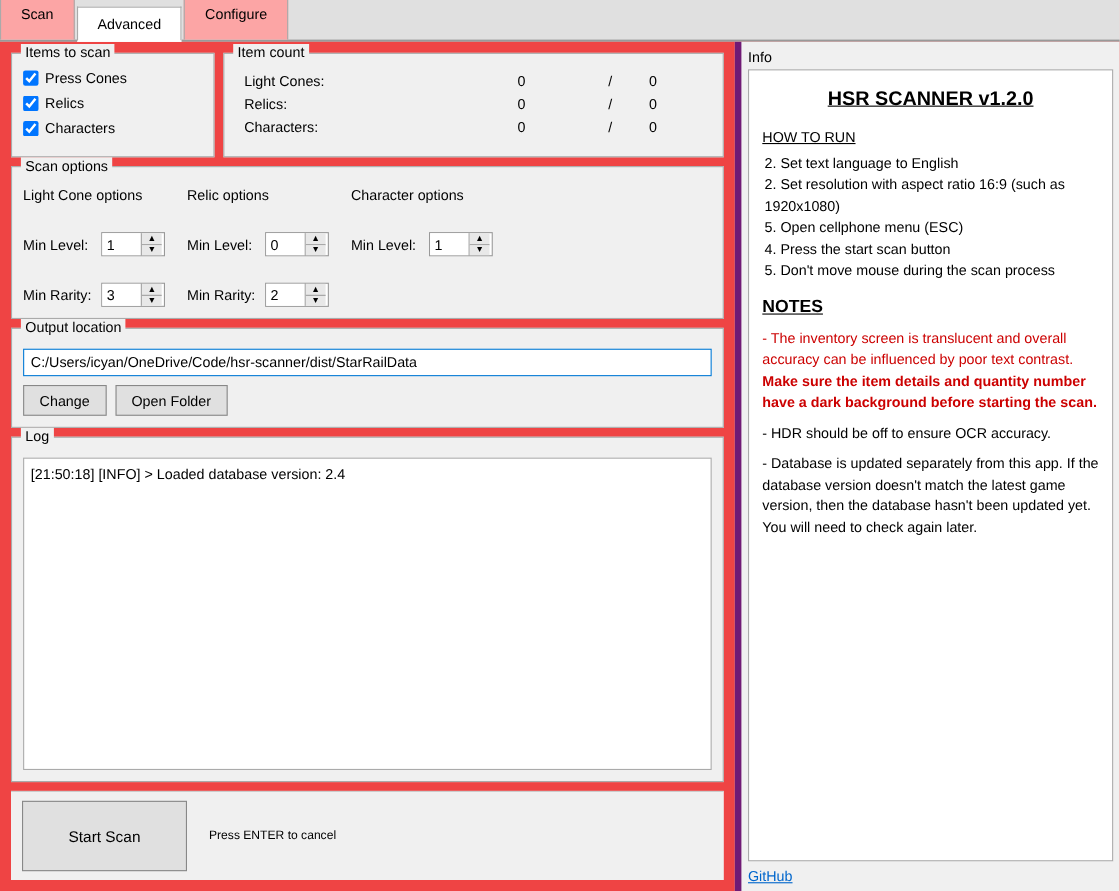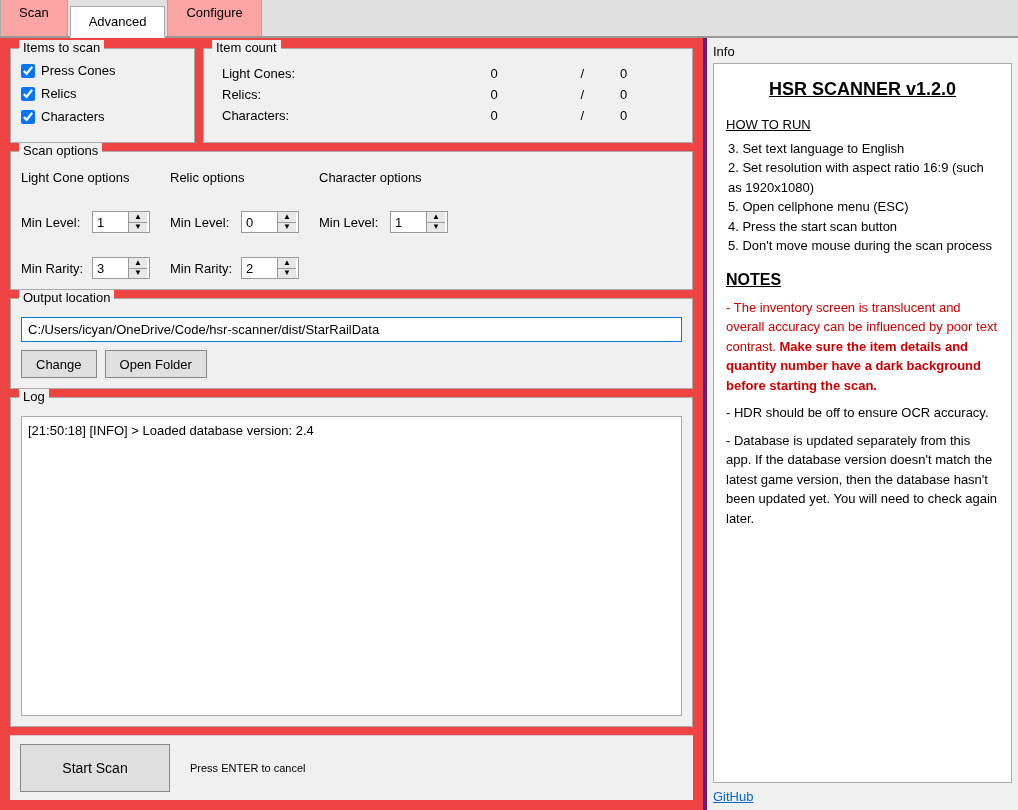--- a/index.html
+++ b/index.html
@@ -226,37 +226,37 @@
     .bottom-bar {
       display: flex;
       align-items: center;
       padding: 8px 10px;
       border-top: 1px solid #ccc;
       background: #f0f0f0;
       gap: 20px;
     }
     .start-scan-btn {
       width: 150px;
-      height: 48px;
+      height: 64px;
       border: 1px solid #888;
       background: #e0e0e0;
       cursor: pointer;
       font-size: 14px;
       display: flex;
       align-items: center;
       justify-content: center;
     }
     .cancel-text {
       font-size: 11px;
     }
 
     
     .right-panel {
-      width: 315px;
-      border-left: 4px solid #701a75;
+      width: 350px;
+      border-left: 6px solid #701a75;
       display: flex;
       flex-direction: column;
       background: #f0f0f0;
       padding: 6px;
     }
     .info-label {
       font-size: 13px;
       margin-bottom: 4px;
     }
     .info-box {
@@ -447,21 +447,21 @@
     </div>
 
   </div>
 
   <div class="right-panel">
     <div class="info-label">Info</div>
     <div class="info-box" id="info-box">
       <div class="info-title">HSR SCANNER v1.2.0</div>
       <div class="info-section-title">HOW TO RUN</div>
       <div class="info-list" id="how-to-run-list">
-          <div>3. Set text language to English</div>
+          <div>2. Set text language to English</div>
           <div>2. Set resolution with aspect ratio 16:9 (such as 1920x1080)</div>
           <div>5. Open cellphone menu (ESC)</div>
           <div>4. Press the start scan button</div>
           <div>5. Don't move mouse during the scan process</div>
         </div>
       <div class="notes-title">NOTES</div>
       <div id="notes-content">
           <div style="margin-bottom: 8px; line-height: 1.5; color: rgb(204, 0, 0);">- The inventory screen is translucent and overall accuracy can be influenced by poor text contrast. <strong>Make sure the item details and quantity number have a dark background before starting the scan.</strong></div>
           <div style="margin-bottom: 8px; line-height: 1.5; color: rgb(0, 0, 0);">- HDR should be off to ensure OCR accuracy.</div>
           <div style="margin-bottom: 8px; line-height: 1.5; color: rgb(0, 0, 0);">- Database is updated separately from this app. If the database version doesn't match the latest game version, then the database hasn't been updated yet. You will need to check again later.</div>

